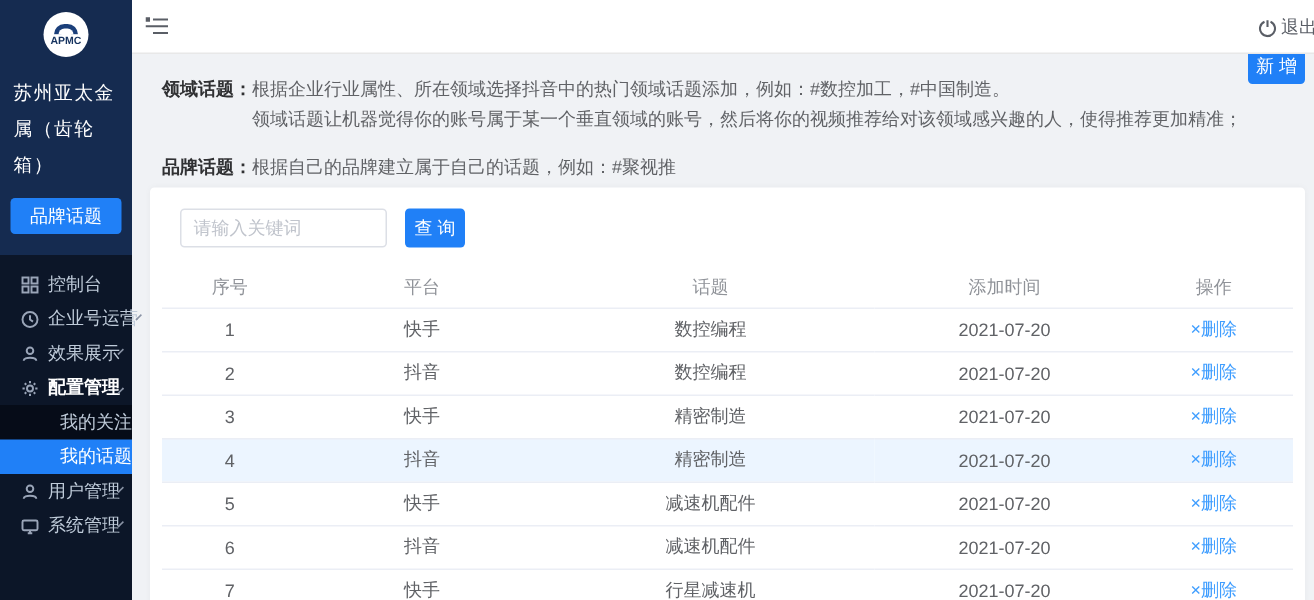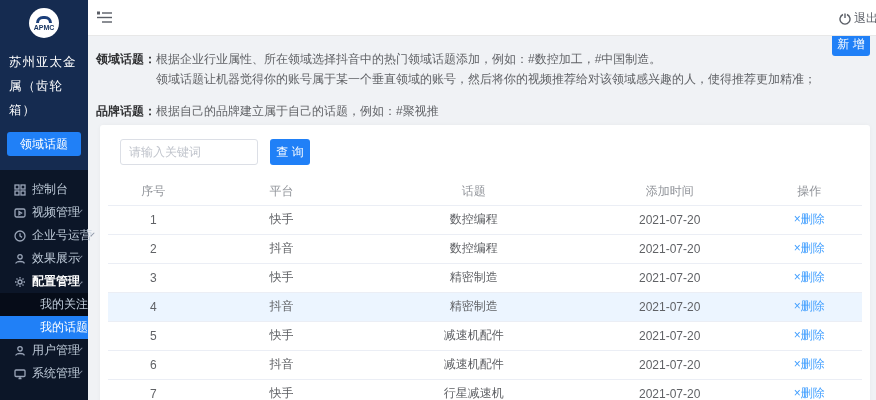--- a/index.html
+++ b/index.html
@@ -27,21 +27,21 @@
   .sub-item.active { background:#2080f7; color:#ffffff;padding-left:25px; }
 
   
   .topbar { position:absolute; left:88px; top:0; right:0; height:36px; background:#ffffff; border-bottom:1px solid #e8e8e8; z-index:4;text-align:center; }
   .collapse-icon { position:absolute; left:9px; top:11px; width:15px; height:13px; cursor:pointer; }
   .collapse-icon svg { width:15px; height:13px; }
   .logout { position:absolute; right:-2px; top:10px; display:flex; align-items:center; color:#5a5e66; font-size:12px; cursor:pointer; white-space:nowrap; }
   .logout svg { width:12px; height:12px; margin-right:3px; stroke:#5a5e66; fill:none; stroke-width:1.4; }
 
   
-  .notice { position:absolute; left:76px; top:36px; right:0; padding:13px 20px 0; color:#606266; }
+  .notice { position:absolute; left:88px; top:36px; right:0; padding:13px 20px 0; color:#606266; }
   .notice-row { line-height:20px; font-size:12px; }
   .notice-label { font-weight:bold; color:#303133; }
   .notice-indent { padding-left:60px; line-height:20px; font-size:12px; }
   .notice-row.brand { margin-top:12px; }
   .add-btn { position:absolute; right:6px; top:32px; width:38px; height:24px; background:#2080f7; color:#fff; border:none; border-radius:3px; font-size:12px; cursor:pointer; }
 
   
   .card { position:absolute; left:100px; top:125px; width:770px; height:300px; background:#ffffff; border-radius:3px; padding:14px 8px 0; box-shadow:0 0 4px rgba(0,0,0,0.04); }
   .filters { display:flex; align-items:center; margin-bottom:14px; }
   .select { width:98px; height:26px; border:1px solid #dcdfe6; border-radius:3px; display:flex; align-items:center; justify-content:space-between; padding:0 8px; color:#606266; background:#fff; cursor:pointer; }
@@ -60,44 +60,34 @@
 </head>
 <body>
 
 <div class="sidebar">
   <div class="side-top">
     <div class="logo-circle">
       <div class="logo-arc"></div>
       <div class="logo-text">APMC</div>
     </div>
     <div class="side-title">苏州亚太金属（齿轮箱）</div>
-    <button class="publish-btn">领域话题</button>
+    <button class="publish-btn">品牌话题</button>
   </div>
 
   <div class="menu">
     <div class="menu-item">
       <span class="mi-icon">
         <svg viewBox="0 0 12 12">
             <rect x="1" y="1" width="4" height="4"></rect>
             <rect x="7" y="1" width="4" height="4"></rect>
             <rect x="1" y="7" width="4" height="4"></rect>
             <rect x="7" y="7" width="4" height="4"></rect>
           </svg>
       </span>
       <span class="mi-label">控制台</span>
-    </div>
-    <div class="menu-item">
-      <span class="mi-icon">
-        <svg viewBox="0 0 12 12">
-            <rect x="1" y="2" width="10" height="8" rx="1.5"></rect>
-            <path d="M5 4.5 L7.5 6 L5 7.5 Z"></path>
-          </svg>
-      </span>
-      <span class="mi-label">视频管理</span>
-      <span class="chev"></span>
     </div>
     <div class="menu-item">
       <span class="mi-icon">
         <svg viewBox="0 0 12 12">
             <circle cx="6" cy="6" r="5"></circle>
             <path d="M6 3.2 V6 L8 7.4"></path>
           </svg>
       </span>
       <span class="mi-label">企业号运营</span>
       <span class="chev"></span>

